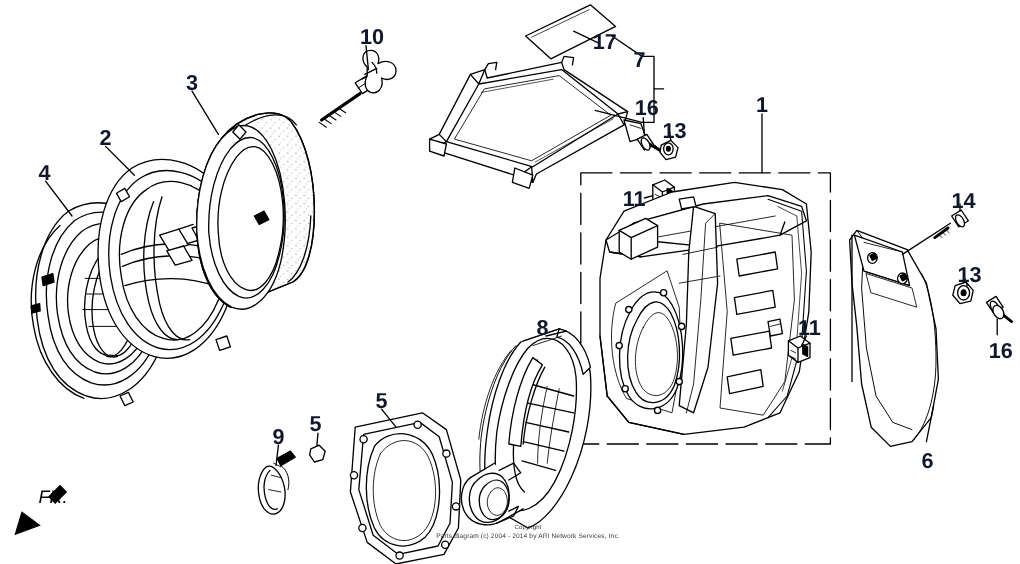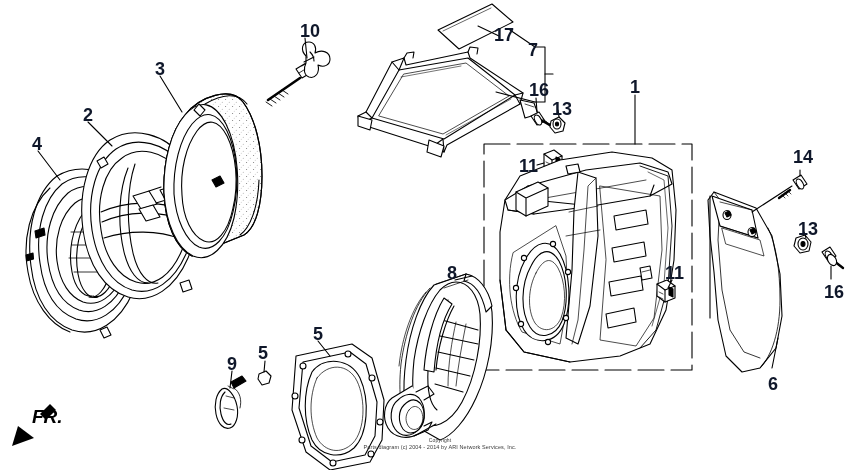--- a/index.html
+++ b/index.html
@@ -10,21 +10,21 @@
   }
   #diagram-root{position:relative;width:850px;height:470px;background:#fff;}
   svg#parts-svg{position:absolute;left:0;top:0;width:850px;height:470px;display:block;}
   .callout-label{
     position:absolute;font-family:"Liberation Sans",sans-serif;
     font-size:18px;font-weight:bold;color:#0f172a;line-height:1;
     white-space:nowrap;user-select:none;
   }
   .fr-label{
     position:absolute;font-family:"Liberation Sans",sans-serif;
-    font-size:19px;font-weight:bold;font-style:italic;color:#000;
+    font-size:15px;font-weight:normal;font-style:italic;color:#000;
   }
   .copyright{
     position:absolute;font-family:"Liberation Sans",sans-serif;
     font-size:5.5px;color:#3a3a3a;text-align:center;white-space:nowrap;
     letter-spacing:.1px;
   }
   .copyright.line1{font-size:5px;}
 </style>
 </head>
 <body>
@@ -413,21 +413,21 @@
   <div class="callout-label" style="left:768px;top:375px;">6</div>
   <div class="callout-label" style="left:528px;top:41px;">7</div>
   <div class="callout-label" style="left:447px;top:264px;">8</div>
   <div class="callout-label" style="left:227px;top:355px;">9</div>
   <div class="callout-label" style="left:300px;top:22px;">10</div>
   <div class="callout-label" style="left:519px;top:157px;">11</div>
   <div class="callout-label" style="left:665px;top:264px;">11</div>
   <div class="callout-label" style="left:494px;top:26px;">17</div>
   <div class="callout-label" style="left:552px;top:100px;">13</div>
   <div class="callout-label" style="left:798px;top:220px;">13</div>
-  <div class="callout-label" style="left:793px;top:148px;">14</div>
+  <div class="callout-label" style="left:793px;top:158px;">14</div>
   <div class="callout-label" style="left:258px;top:344px;">5</div>
   <div class="callout-label" style="left:529px;top:81px;">16</div>
   <div class="callout-label" style="left:824px;top:283px;">16</div>
 
   <svg style="position:absolute;left:10px;top:402px;width:60px;height:52px;" viewBox="0 0 60 52">
     <path d="M36,8 L14,30 L18,34 L4,40 L10,26 L14,30 L36,8 Z" fill="#000"></path>
     <path d="M8,24 L2,44 L24,36 Z" fill="#000"></path>
     <path d="M30,12 L40,2 L46,8 L36,18 Z" fill="#000"></path>
   </svg>
   <div class="fr-label" style="left:32px;top:406px;">FR.</div>

